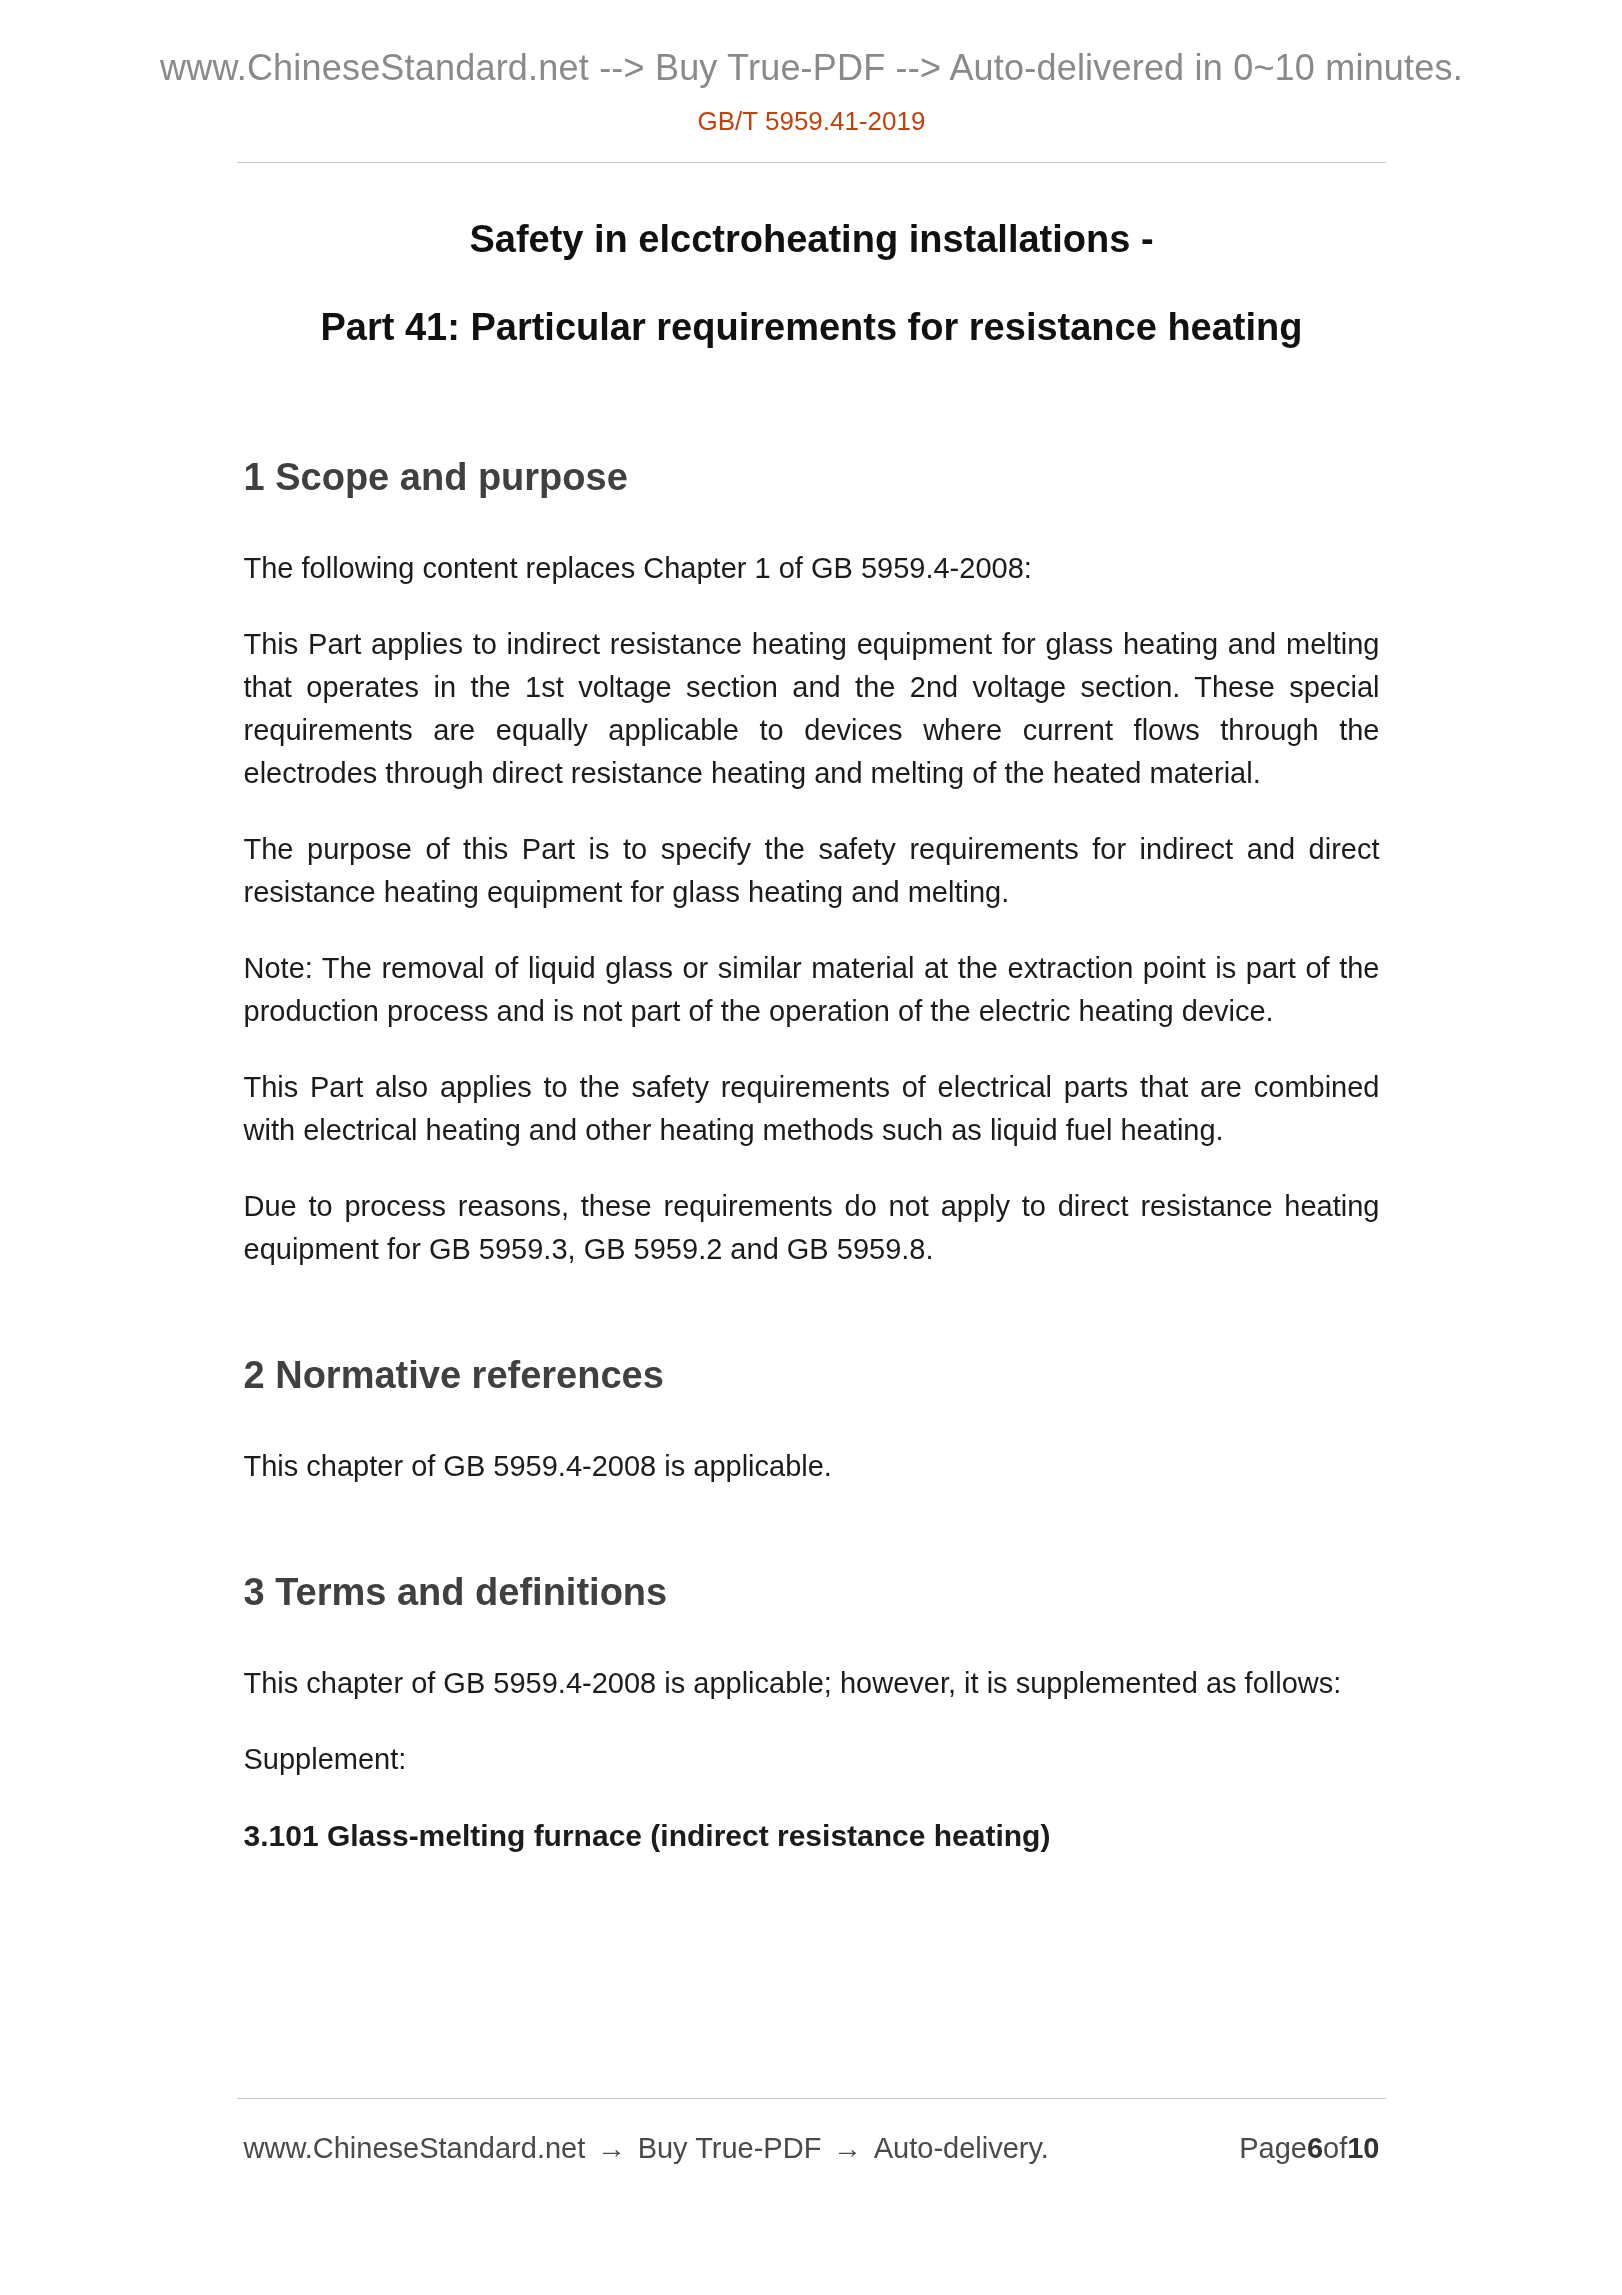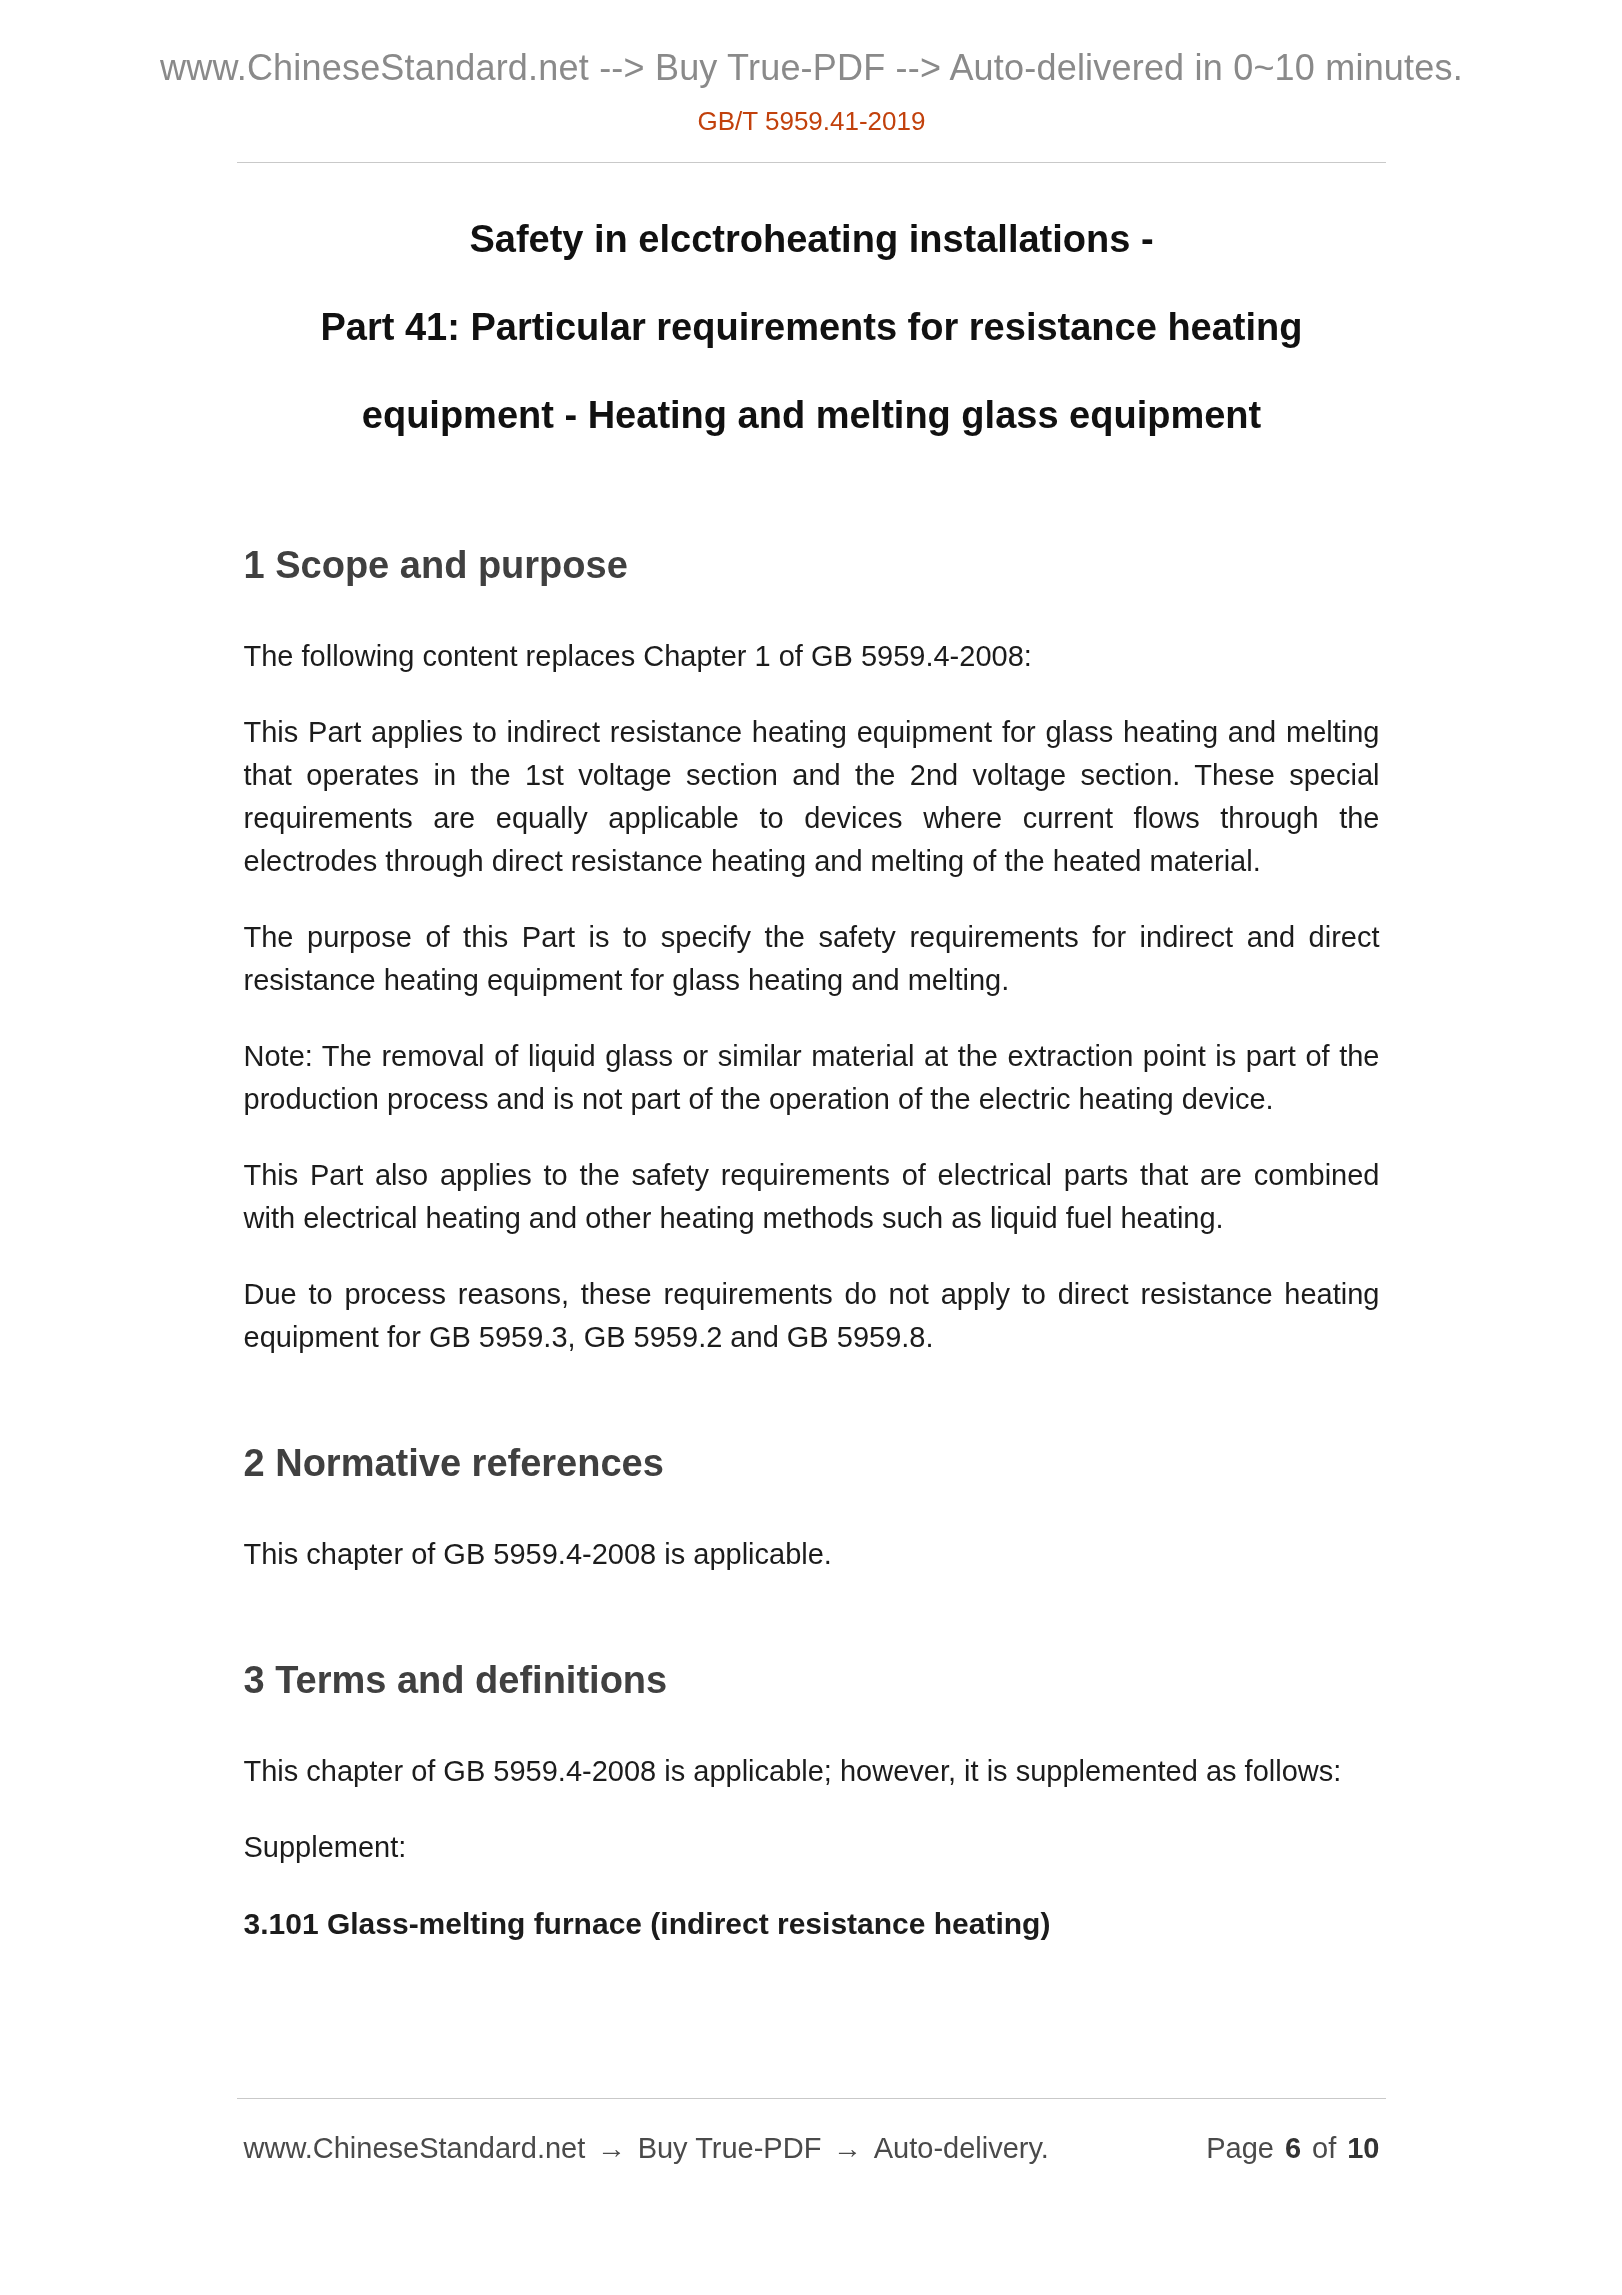--- a/index.html
+++ b/index.html
@@ -71,40 +71,39 @@
   .footer-row {
     width: 1136px;
     margin: 33px auto 0 auto;
     display: flex;
     justify-content: space-between;
     align-items: baseline;
     font-size: 29px;
     color: #4a4a4a;
   }
   .footer-left { display: inline-flex; gap: 11.7px; align-items: baseline; }
-  .footer-right { display: inline-flex; gap: 11px; align-items: center; }
+  .footer-right { display: inline-flex; gap: 0; align-items: center; }
   .footer-right .num { font-weight: bold; color: #333333; }
 </style>
 </head>
 <body>
 
 <div class="page">
 
   <div class="header">
     <div class="header-promo">www.ChineseStandard.net --&gt; Buy True-PDF --&gt; Auto-delivered in 0~10 minutes.</div>
     <div class="header-code">GB/T 5959.41-2019</div>
     <hr class="rule">
   </div>
 
   <div class="content">
 
     <h1 class="doc-title">
       <span class="title-line">Safety in elcctroheating installations -</span>
       <span class="title-line">Part 41: Particular requirements for resistance heating</span>
-      <span class="title-line">equipment - Heating and melting glass equipment</span>
     </h1>
 
     <h2 class="section-heading first">1 Scope and purpose</h2>
     <p class="para after-heading single">The following content replaces Chapter 1 of GB 5959.4-2008:</p>
     <p class="para">This Part applies to indirect resistance heating equipment for glass heating and melting that operates in the 1st voltage section and the 2nd voltage section. These special requirements are equally applicable to devices where current flows through the electrodes through direct resistance heating and melting of the heated material.</p>
     <p class="para">The purpose of this Part is to specify the safety requirements for indirect and direct resistance heating equipment for glass heating and melting.</p>
     <p class="para">Note: The removal of liquid glass or similar material at the extraction point is part of the production process and is not part of the operation of the electric heating device.</p>
     <p class="para">This Part also applies to the safety requirements of electrical parts that are combined with electrical heating and other heating methods such as liquid fuel heating.</p>
     <p class="para">Due to process reasons, these requirements do not apply to direct resistance heating equipment for GB 5959.3, GB 5959.2 and GB 5959.8.</p>
 

